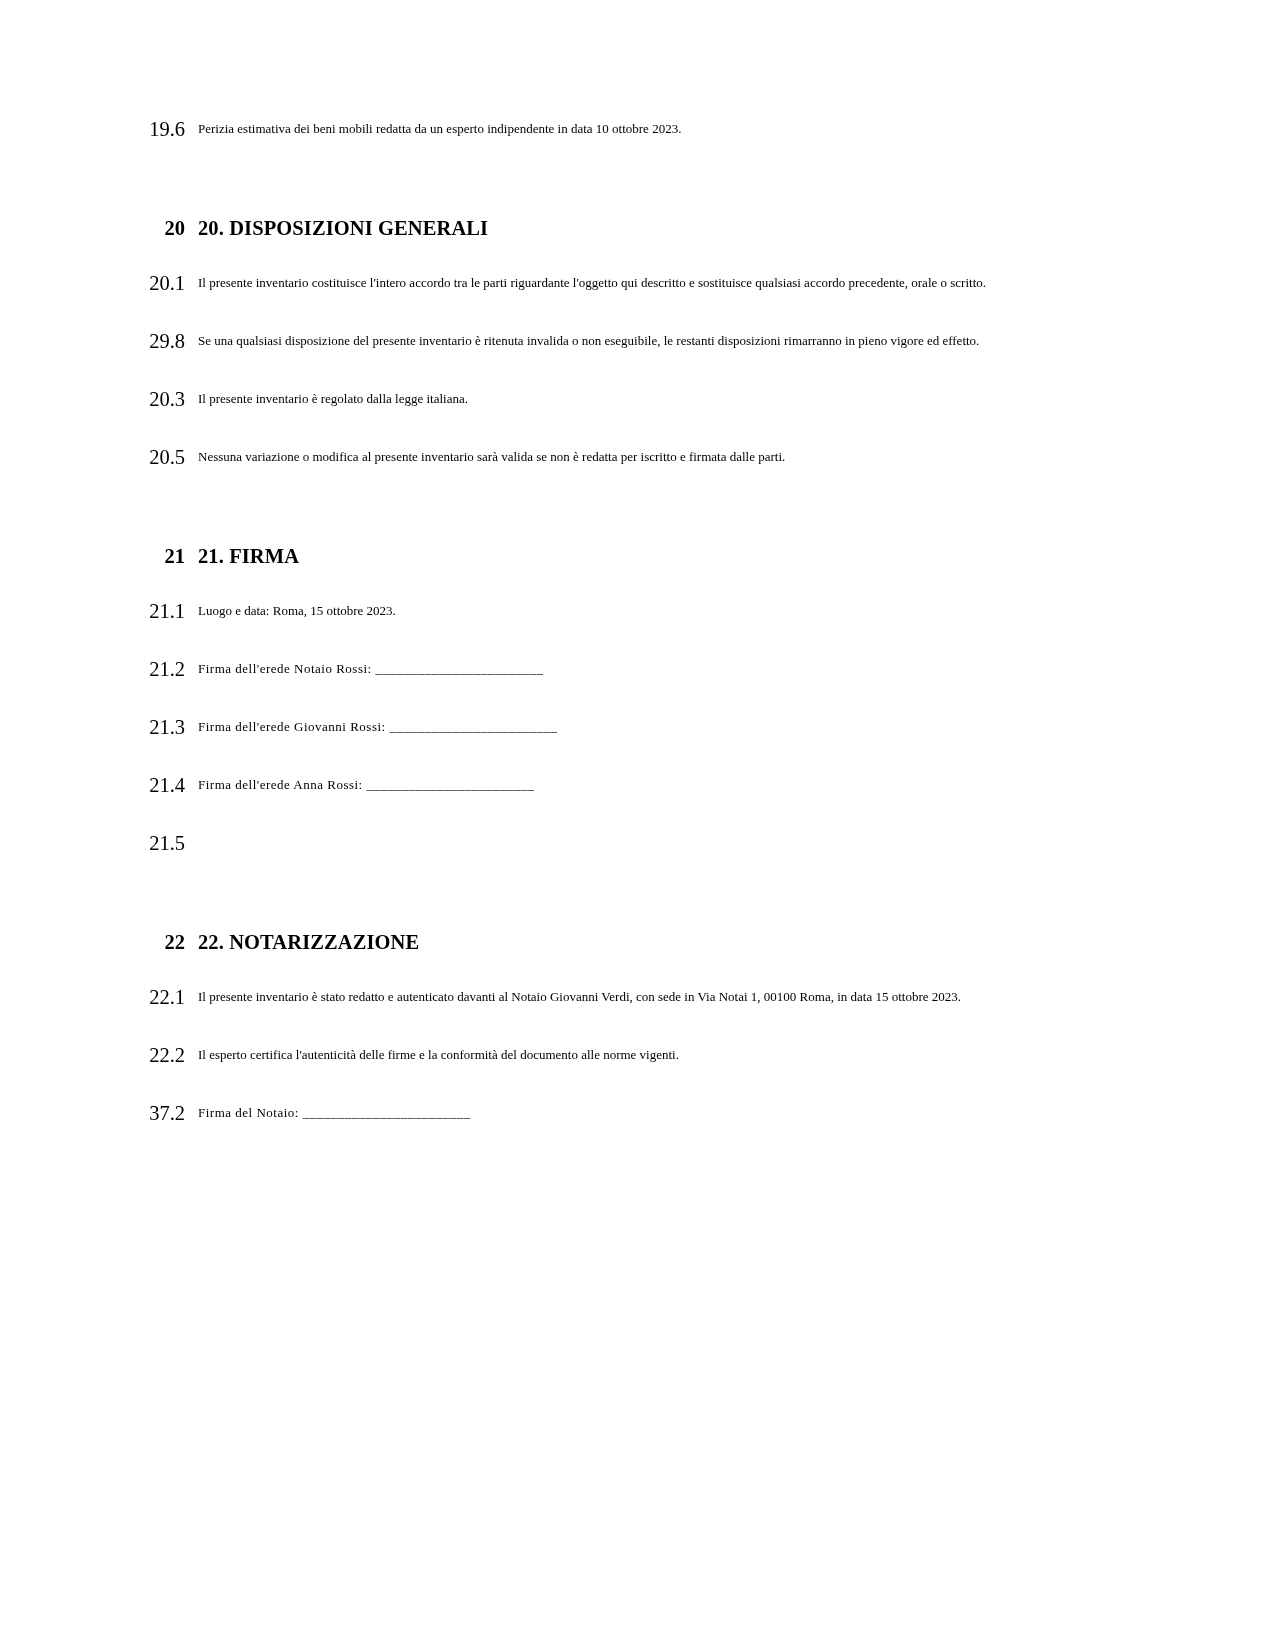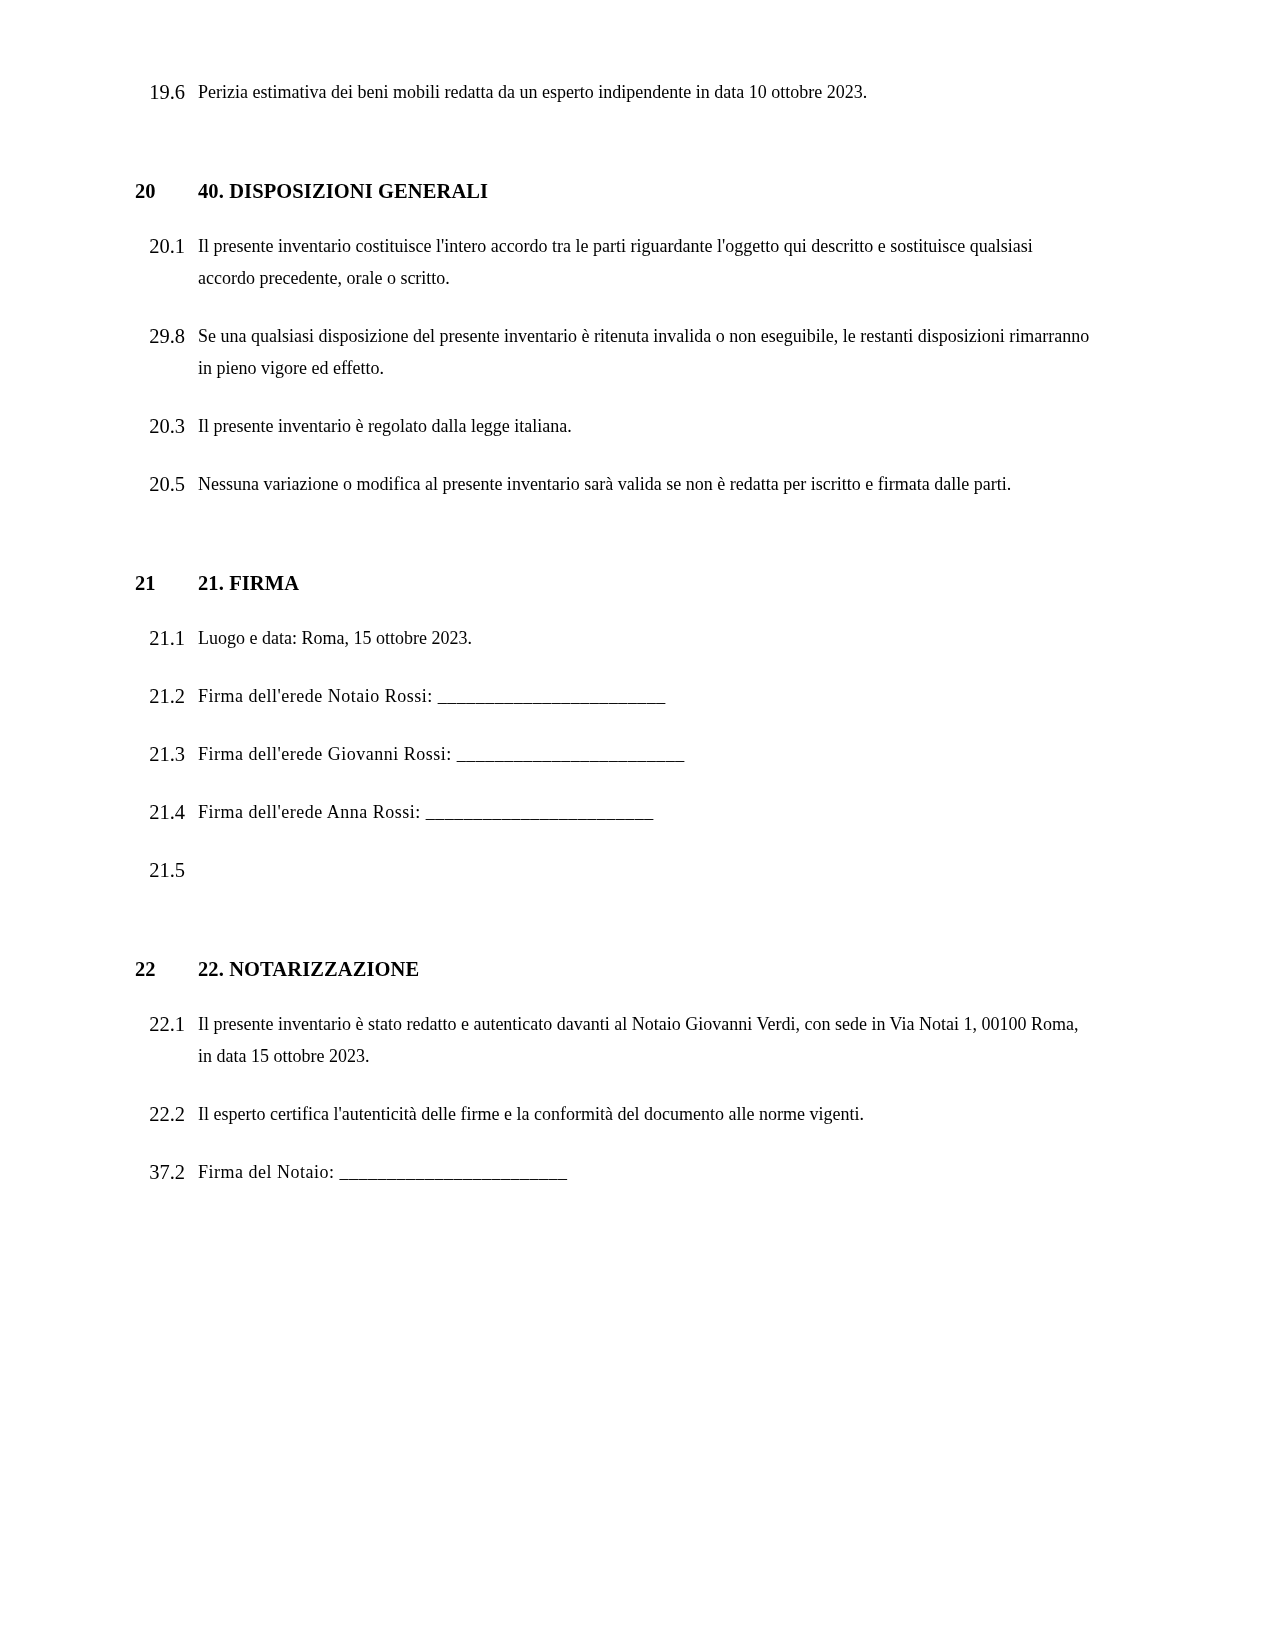--- a/index.html
+++ b/index.html
@@ -13,21 +13,21 @@
     font-family: "Liberation Serif", "DejaVu Serif", serif;
     color: #000000;
     overflow: hidden;
   }
   .page {
     position: relative;
     width: 1275px;
     height: 1650px;
     background: #ffffff;
     box-sizing: border-box;
-    padding: 76px 150px 0 135px;
+    padding: 113px 150px 0 135px;
   }
   .doc-body {
     width: 960px;
   }
 
   
   .clause {
     display: flex;
     align-items: flex-start;
     margin: 0 0 26px 0;
@@ -35,35 +35,36 @@
   .clause .num {
     width: 50px;
     flex: 0 0 50px;
     text-align: right;
     font-size: 20.5px;
     line-height: 32px;
     white-space: nowrap;
   }
   .clause .txt {
     margin-left: 13px;
-    font-size: 18px;
+    font-size: 13px;
     line-height: 32px;
     text-align: left;
     max-width: 895px;
   }
 
   
   .heading {
     display: flex;
     align-items: flex-start;
     margin: 0 0 24px 0;
   }
   .heading .num {
     width: 50px;
     flex: 0 0 50px;
+    text-align: right;
     font-size: 20.5px;
     line-height: 30px;
     font-weight: bold;
     white-space: nowrap;
   }
   .heading .txt {
     margin-left: 13px;
     font-size: 20.5px;
     line-height: 30px;
     font-weight: bold;
@@ -82,21 +83,21 @@
 
 <div class="page">
   <div class="doc-body" id="doc-body">
       <div class="clause">
         <div class="num">19.6</div>
         <div class="txt">Perizia estimativa dei beni mobili redatta da un esperto indipendente in data 10 ottobre 2023.</div>
       </div>
       <div class="gap-before-heading"></div>
       <div class="heading">
         <div class="num">20</div>
-        <div class="txt">40. DISPOSIZIONI GENERALI</div>
+        <div class="txt">20. DISPOSIZIONI GENERALI</div>
       </div>
       <div class="clause">
         <div class="num">20.1</div>
         <div class="txt">Il presente inventario costituisce l'intero accordo tra le parti riguardante l'oggetto qui descritto e sostituisce qualsiasi accordo precedente, orale o scritto.</div>
       </div>
       <div class="clause">
         <div class="num">29.8</div>
         <div class="txt">Se una qualsiasi disposizione del presente inventario è ritenuta invalida o non eseguibile, le restanti disposizioni rimarranno in pieno vigore ed effetto.</div>
       </div>
       <div class="clause">

